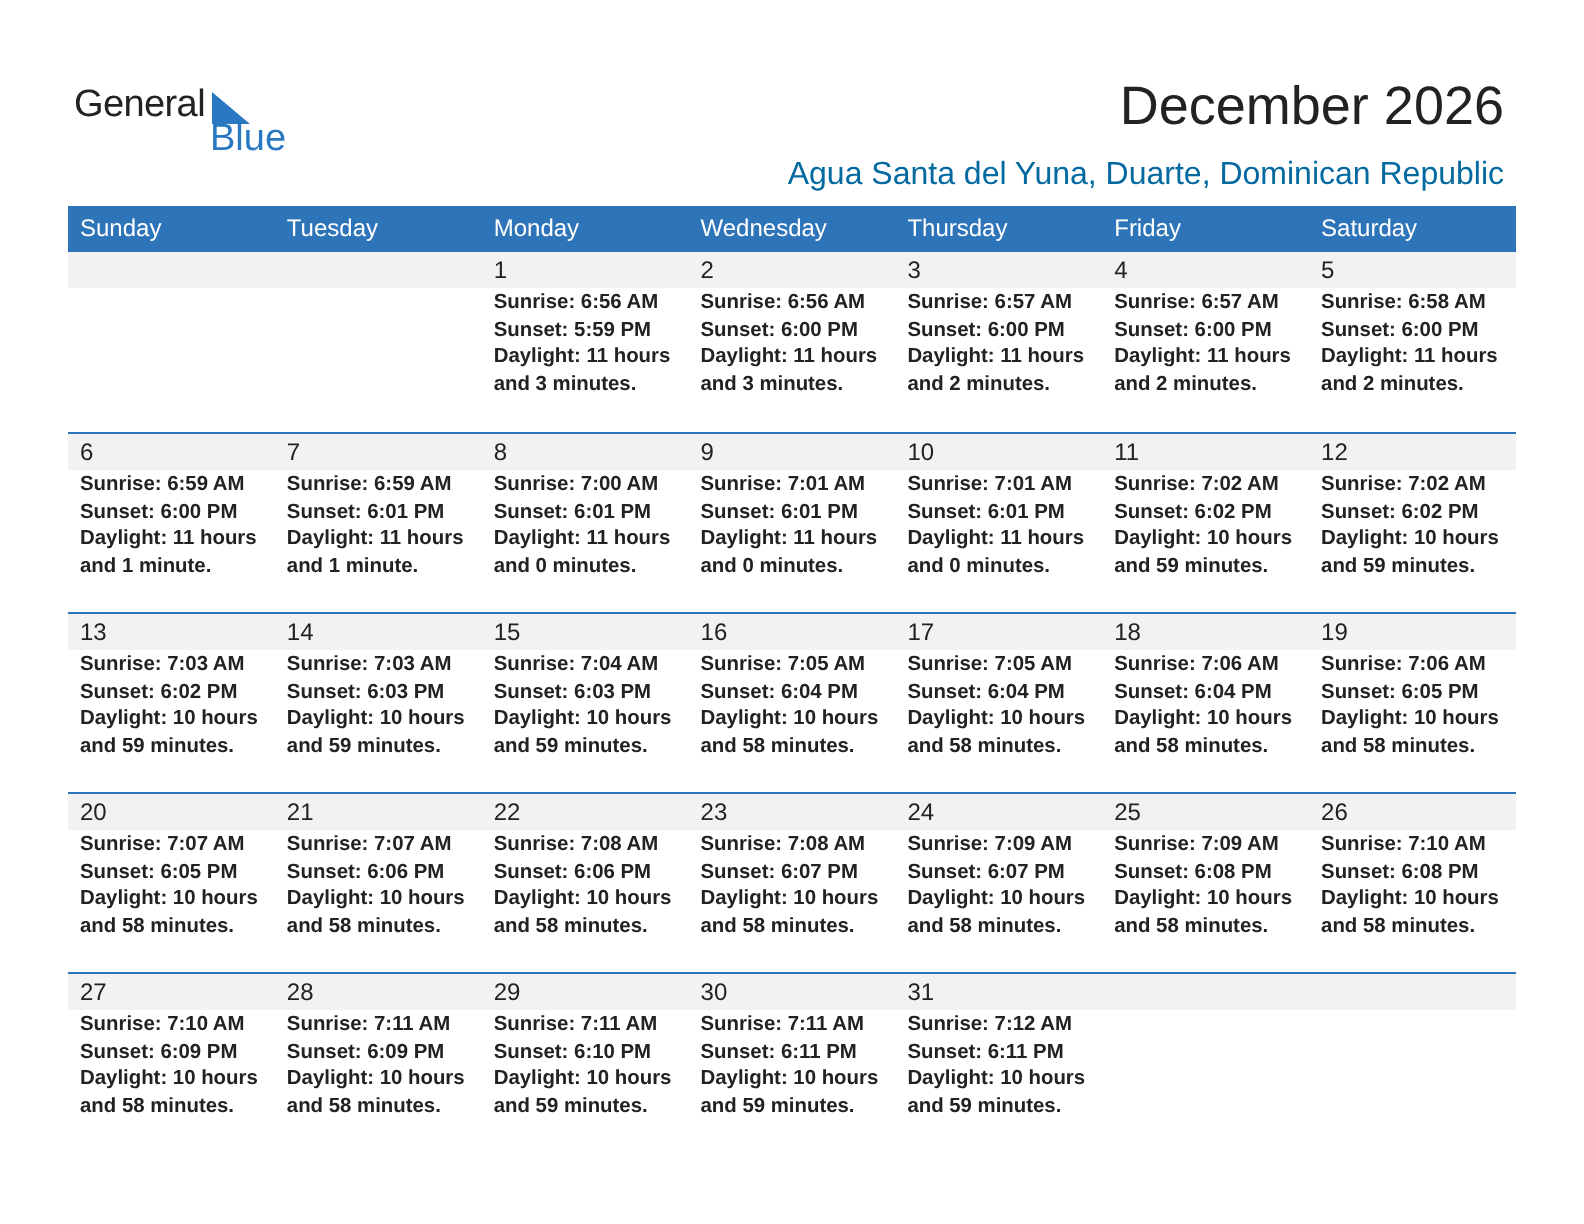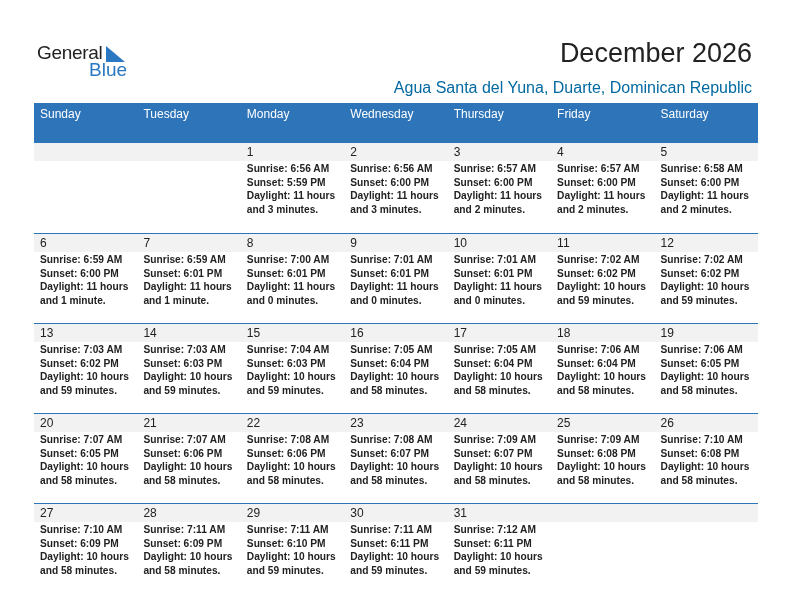--- a/index.html
+++ b/index.html
@@ -1,26 +1,26 @@
 <!DOCTYPE html>
 <html><head>
 <meta charset="utf-8">
 <style>
   html, body { margin:0; padding:0; background:#ffffff; }
   body { width:792px; height:612px; position:relative; overflow:hidden;
          font-family:"Liberation Sans", sans-serif; color:#222; }
   .logo { position:absolute; left:37px; top:42px; width:100px; height:40px; }
   .logo-general { position:absolute; left:0; top:0; font-size:19px; color:#222; letter-spacing:-0.3px; }
-  .logo-blue { position:absolute; left:52px; top:17px; font-size:19px; color:#2a78c2; }
+  .logo-blue { position:absolute; left:68px; top:17px; font-size:19px; color:#2a78c2; }
   .logo-tri { position:absolute; left:69px; top:4px; width:0; height:0;
               border-left:19px solid #2a78c2; border-top:16px solid transparent; }
   .title { position:absolute; right:40px; top:38px; font-size:27px; color:#222;margin-left:40px; }
   .subtitle { position:absolute; right:40px; top:79px; font-size:16px; color:#0369a1; }
   .cal { position:absolute; left:34px; top:103px; width:724px; }
-  .hdr { display:flex; background:#2e74b8; height:40px; }
+  .hdr { display:flex; background:#2e74b8; height:23px; }
   .hdr div { width:103.43px; box-sizing:border-box; padding-left:6px; color:#fff;
              font-size:12px; line-height:23px; }
   .week { height:90px; border-top:1px solid #2e74b8; box-sizing:border-box; }
   .week.first { border-top:none; }
   .band { display:flex; background:#f2f2f2; height:18px; }
   .band div { width:103.43px; box-sizing:border-box; padding-left:6px; font-size:12px; line-height:18px; color:#222; }
   .info { display:flex; }
   .cell { width:103.43px; box-sizing:border-box; padding-left:6px; padding-top:1px; font-size:10.2px; line-height:13.6px; color:#222;font-weight:bold; }
   .cell span { display:block; white-space:nowrap; }
 </style>

